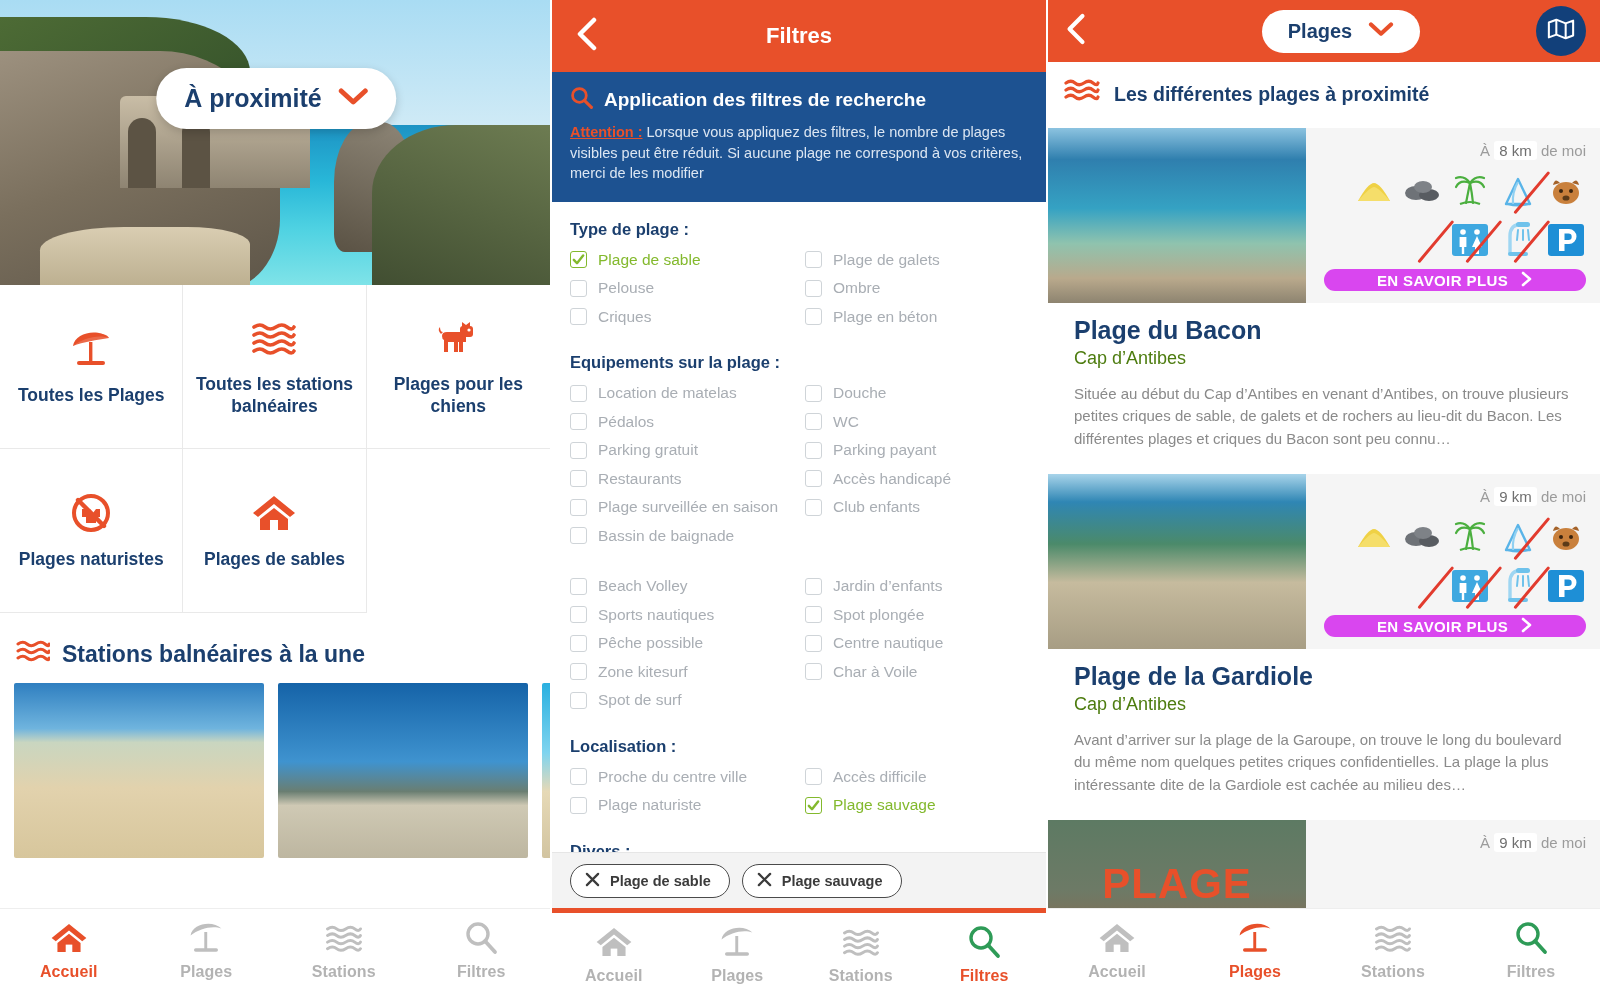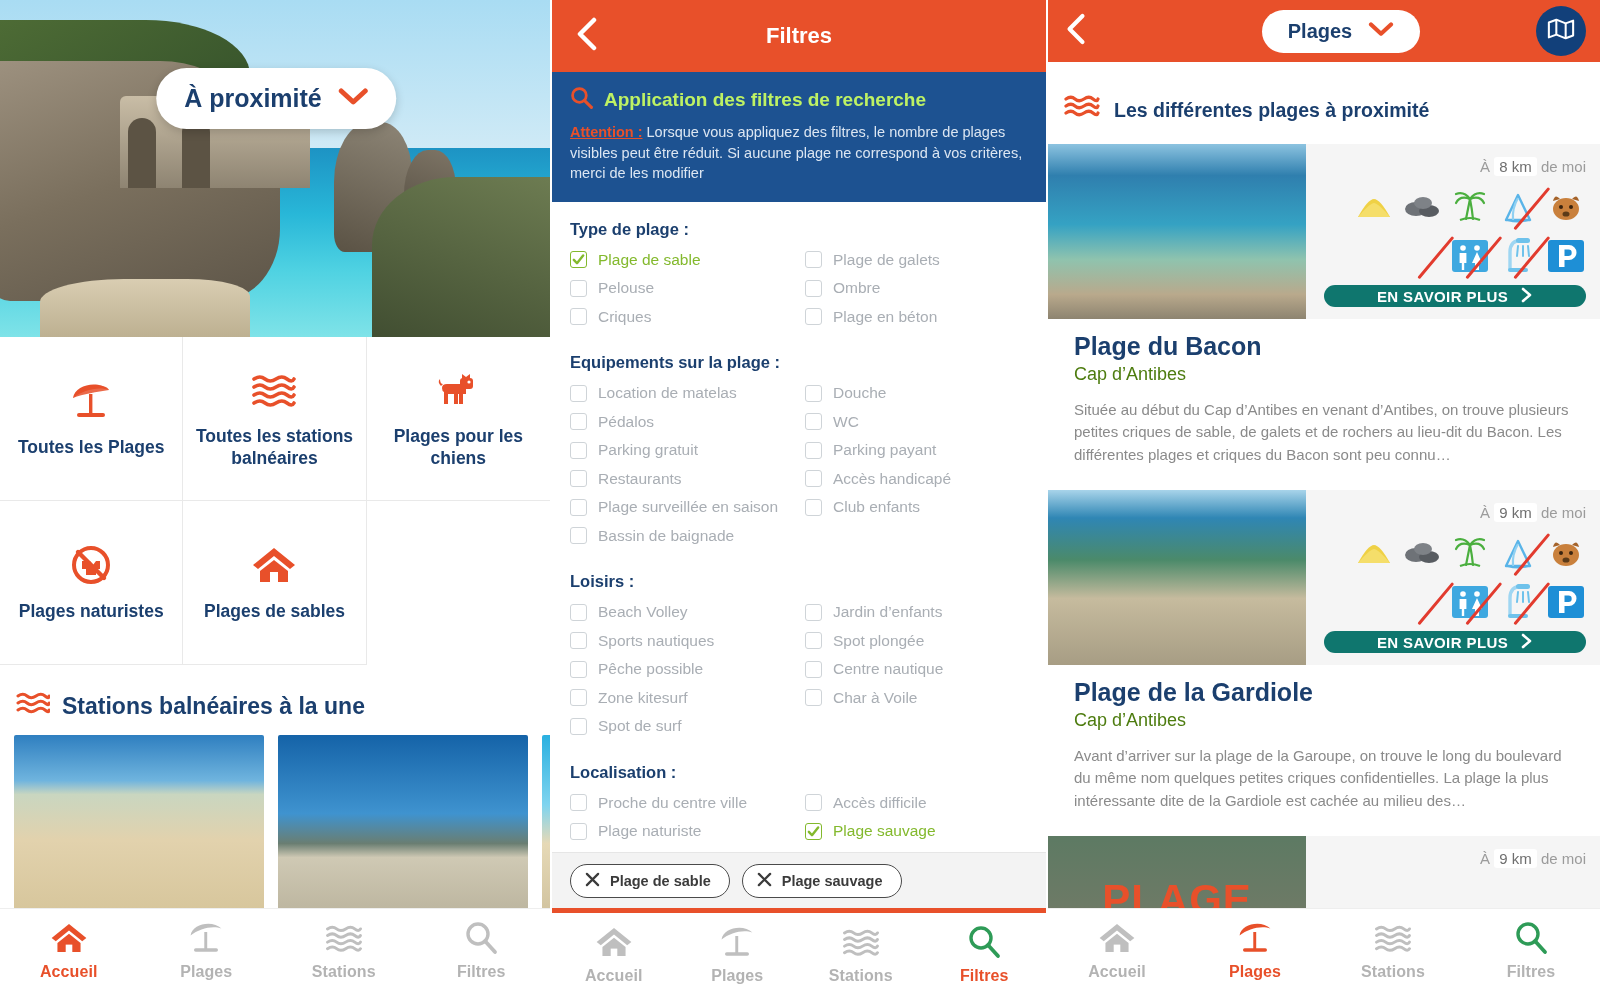--- a/index.html
+++ b/index.html
@@ -24,21 +24,21 @@
   }
   .tabbar.with-rule { border-top: 5px solid #E8502A; }
   .tab { flex: 1; display: flex; flex-direction: column; align-items: center; gap: 5px; }
   .tab .ticon { height: 40px; display: flex; align-items: center; justify-content: center; }
   .tab .tlabel { font-size: 16px; font-weight: bold; color: #B3B3B3; letter-spacing: .1px; }
   .tab.active .tlabel { color: #E8502A; }
   .tab svg { display: block; }
 
   
   .hero {
-    position: relative; width: 552px; height: 337px; overflow: hidden;
+    position: relative; width: 552px; height: 285px; overflow: hidden;
     background: linear-gradient(#7ec8e8, #2a86b5);
   }
   .hero .sky { position:absolute; inset:0 0 56% 0; background:linear-gradient(#a9dcf3,#cfeaf6); }
   .hero .sea {
     position:absolute; left:0; right:0; top:44%; bottom:0;
     background:linear-gradient(#1d93c4 0%, #28b7d8 35%, #4fd2e2 65%, #7fe3e8 100%);
   }
   .hero .cliff-l {
     position:absolute; left:-20px; top:18%; width:300px; height:240px;
     background:linear-gradient(160deg,#9e9280,#7a6f5d 50%,#5d5548);
@@ -117,21 +117,21 @@
   .mid-topbar {
     height: 72px; background:#E8502A; display:flex; align-items:center;
     padding: 0 22px; position:relative;
   }
   .mid-topbar .mt-title {
     position:absolute; left:0; right:0; text-align:center;
     font-size: 22px; font-weight: bold; color:#fff; pointer-events:none;
   }
   .info-banner { background:#1D5291; padding: 14px 20px 18px 18px; }
   .ib-head { display:flex; align-items:center; gap:10px; margin-bottom: 8px; }
-  .ib-title { font-size: 19px; font-weight: bold; color:#bef264; }
+  .ib-title { font-size: 19px; font-weight: bold; color:#ffffff; }
   .ib-body { font-size: 14.5px; color:#dce6f2; line-height: 1.42; }
   .ib-body .att { color:#E8502A; font-weight:bold; text-decoration: underline; }
 
   .filters-scroll { padding: 18px 18px 0 18px; }
   .fsec-title { font-size:16.5px; font-weight:bold; color:#1B3F6E; margin: 0 0 7px 0; }
   .fsec { margin-bottom: 22px; }
   .fgrid { display:grid; grid-template-columns: 1fr 1fr; column-gap: 12px; row-gap: 0; }
   .fopt { display:flex; align-items:center; gap:11px; height: 28.5px; }
   .cbx {
     width: 17px; height: 17px; flex:0 0 auto;
@@ -163,42 +163,42 @@
     background:#fff; border-radius: 30px; padding: 10px 26px;
     display:flex; align-items:center; gap: 16px;
     margin: 0 auto;
   }
   .plages-pill .pp-text { font-size: 20px; font-weight:bold; color:#1B3F6E; }
   .map-btn {
     position:absolute; right: 14px; top: 6px;
     width: 50px; height: 50px; border-radius: 50%; background:#12407A;
     display:flex; align-items:center; justify-content:center;
   }
-  .r-sec-head { display:flex; align-items:center; gap:14px; padding: 32px 16px 18px 16px; }
+  .r-sec-head { display:flex; align-items:center; gap:14px; padding: 16px 16px 18px 16px; }
   .r-sec-head .rsh-text { font-size: 19.5px; font-weight:bold; color:#1B3F6E; }
 
   .beach-card { margin: 0 0 24px 0; }
   .bc-top { display:flex; height: 175px; }
   .bc-thumb { width: 258px; flex:0 0 auto; }
   .bc-1 { background: linear-gradient(#8cc3e0 0%, #2f7fae 18%, #35a2c3 46%, #8fc3ae 66%, #b9a98c 86%, #8d8470 100%); }
   .bc-2 { background: linear-gradient(#a8d4ea 0%, #2f86b4 16%, #4b8a6a 40%, #c6bb9e 62%, #a79d84 100%); }
   .bc-3 { background: linear-gradient(#5d7a63 0%, #6d7a66 40%, #8a6a52 70%, #a9664a 100%); position:relative; }
   .bc-3 .plage-word {
     position:absolute; left:0; right:0; top: 40px; text-align:center;
     font-size: 42px; font-weight:bold; color:#E8502A; letter-spacing:1px;
   }
   .bc-info { flex:1; background:#F5F5F5; padding: 14px 14px 12px 18px; display:flex; flex-direction:column;align-items:flex-end; }
   .bc-dist { font-size: 15px; color:#9b9b9b; margin-bottom: 12px; }
   .bc-dist .km { background:#fff; padding: 1px 5px; border-radius:3px; color:#6f6f6f; font-weight:normal; }
   .amen-row { display:flex; gap: 8px; margin-bottom: 9px; align-items:center; }
   .amen { width: 40px; height: 40px; position: relative; flex:0 0 auto; }
   .bar-slash { position:absolute; left:2px; top:0; width:3px; height:54px;
     background:#E23B2E; transform: rotate(40deg); transform-origin: top left; border-radius:2px; }
   .know-more {
-    margin-top: auto; align-self: stretch; background:#0f766e; color:#fff;
+    margin-top: auto; align-self: stretch; background:#d946ef; color:#fff;
     border-radius: 24px; height: 34px; display:flex; align-items:center; justify-content:center;
     gap: 13px; font-size: 15px; font-weight:bold; letter-spacing:.4px;
   }
   .bc-body { padding: 14px 20px 0 26px; }
   .bc-title { font-size: 25px; font-weight:bold; color:#1B3F6E; line-height:1.1; }
   .bc-sub { font-size: 18px; color:#4d7c0f; margin-top: 3px; }
   .bc-desc { font-size: 15px; color:#8a8a8a; line-height: 1.5; margin-top: 14px; }
 </style>
 </head>
 <body>
@@ -467,21 +467,20 @@
             </div>
           <div class="fopt">
               <span class="cbx"></span>
               <span class="flabel">Bassin de baignade</span>
             </div>
           <div class="fopt"></div>
         </div>
       </div>
 
       <div class="fsec">
-        <div class="fsec-title">Loisirs :</div>
         <div class="fgrid">
           <div class="fopt">
               <span class="cbx"></span>
               <span class="flabel">Beach Volley</span>
             </div>
           <div class="fopt">
               <span class="cbx"></span>
               <span class="flabel">Jardin d’enfants</span>
             </div>
           <div class="fopt">

